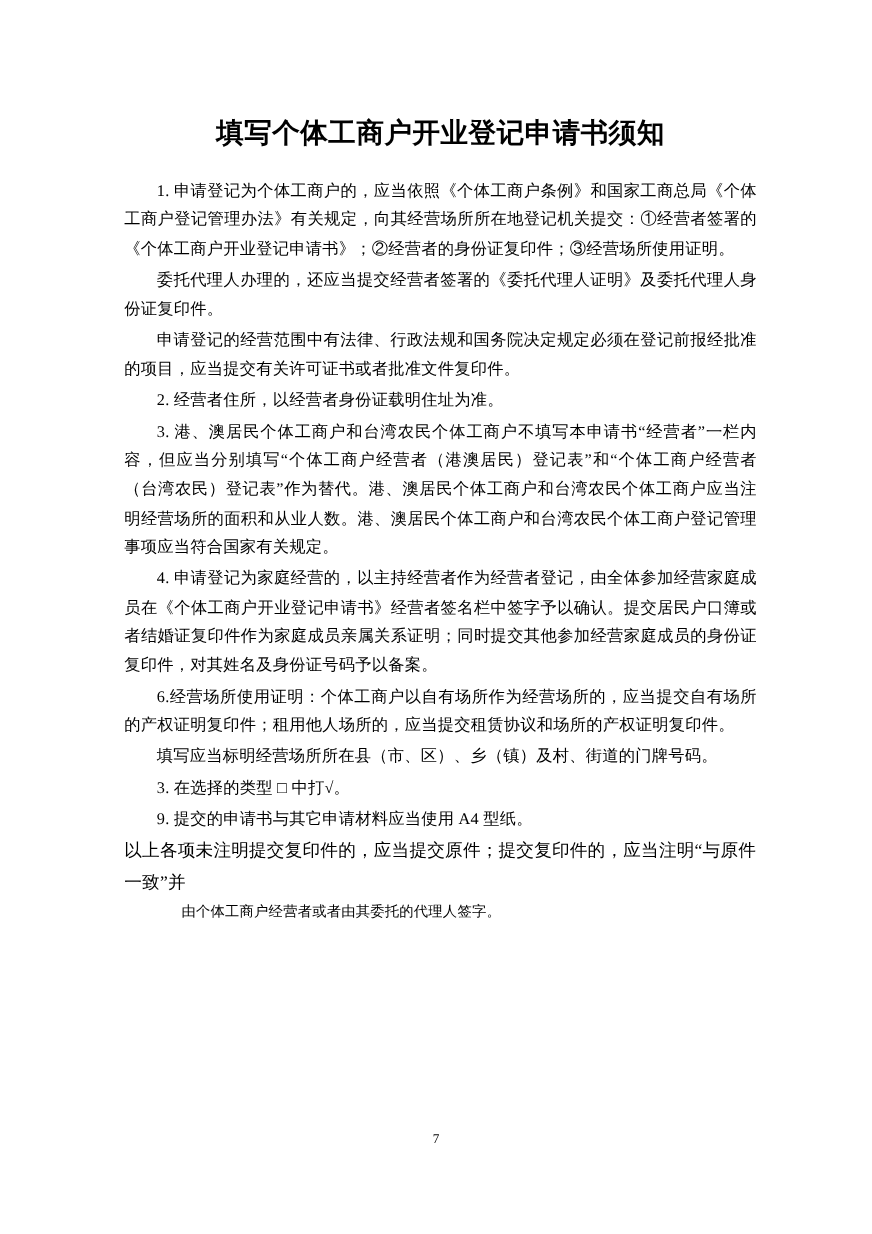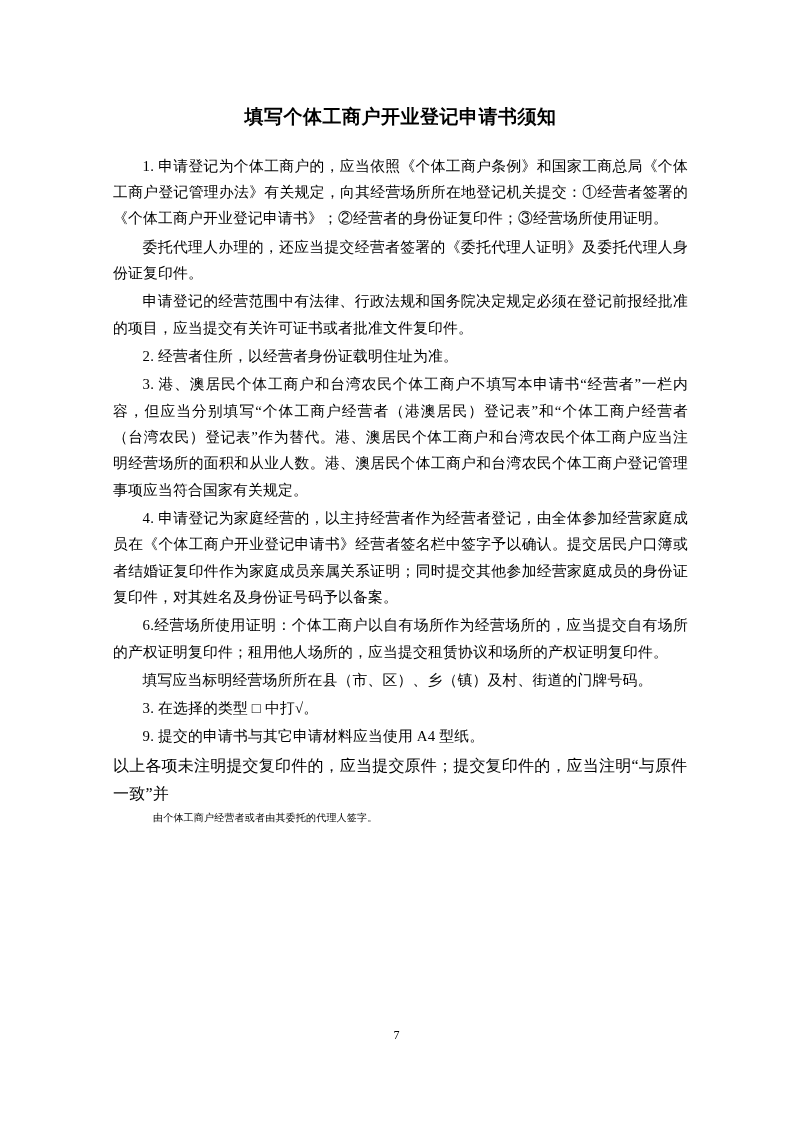--- a/index.html
+++ b/index.html
@@ -20,21 +20,21 @@
     box-sizing: border-box;
   }
   .content {
     position: absolute;
     left: 113px;
     top: 104px;
     width: 575px;
   }
   .doc-title {
     text-align: center;
-    font-size: 19px;
+    font-size: 25px;
     font-weight: bold;
     letter-spacing: 0.5px;
     margin: 0 0 22px 0;
     line-height: 1.4;
   }
   .para {
     font-size: 14.8px;
     line-height: 1.78;
     text-align: justify;
     text-justify: inter-ideograph;
@@ -54,21 +54,21 @@
     font-family: "Liberation Serif", serif;
   }
   .lastline {
     font-size: 16px;
     line-height: 1.78;
     text-indent: 0;
     letter-spacing: 0.2px;
     margin: 0;
   }
   .lastline-2 {
-    font-size: 10px;
+    font-size: 13px;
     line-height: 1.78;
     letter-spacing: 0.2px;
     margin: 0;
     padding-left: 4em;
   }
 </style>
 </head>
 <body>
 
 <div class="page">

